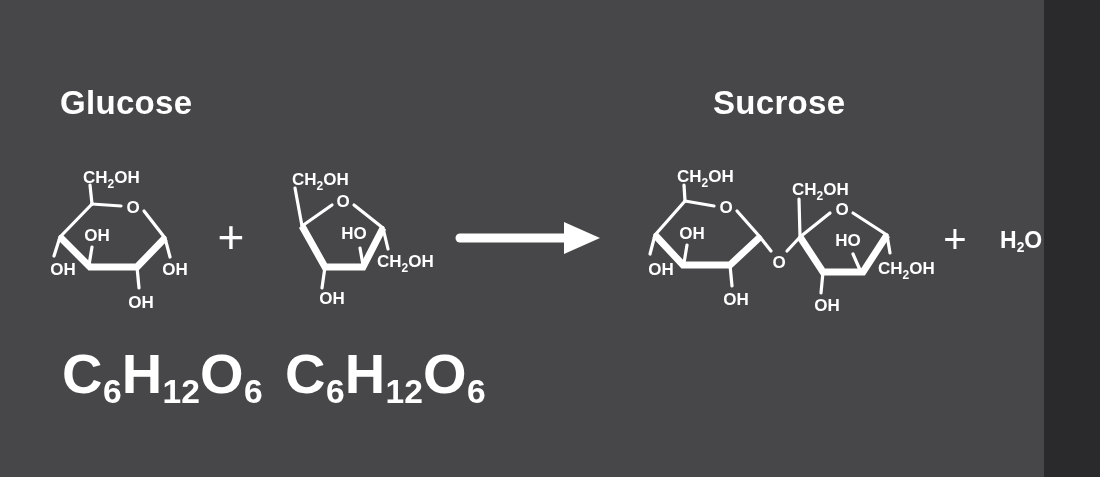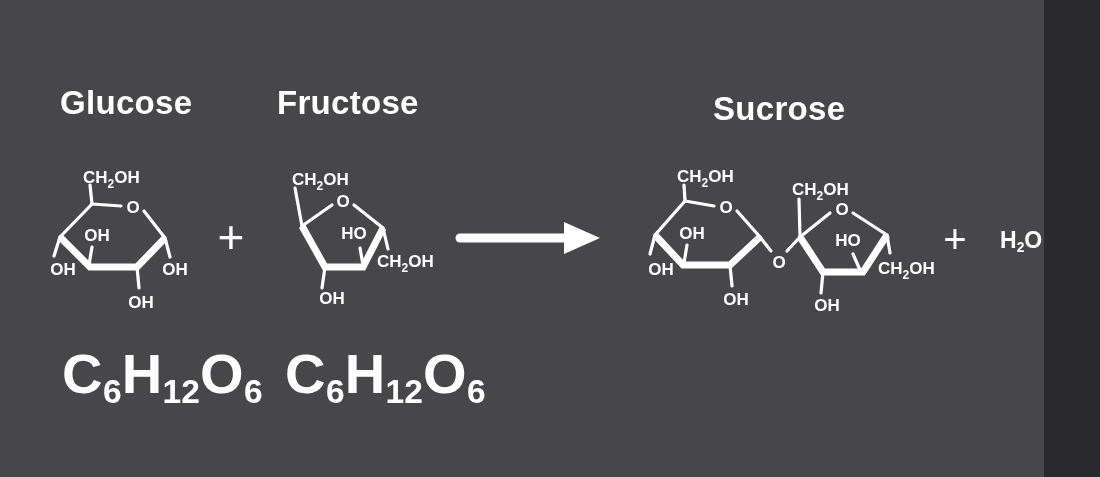--- a/index.html
+++ b/index.html
@@ -26,22 +26,21 @@
   .arrow-svg { position:absolute; left:452px; top:218px; }
   .arrow-shaft { stroke:var(--ink,#fff); stroke-width:9; stroke-linecap:round; }
   .arrow-head  { fill:var(--ink,#fff); }
 </style>
 </head>
 <body>
 
 <div class="stage">
 
   <div class="title" style="left:60px; top:86px;">Glucose</div>
-  <div class="title" style="left:277px; top:86px;">Fructose</div>
-  <div class="title" style="left:713px; top:92px;">Sucrose</div>
+  <div class="title" style="left:713px; top:86px;">Sucrose</div>
 
   <svg class="structure" style="left:40px; top:155px;" width="160" height="165" viewBox="0 0 160 165">
     <path class="b" d="M50,30 L52,49"></path>
     <path class="b" d="M52,49 L81,51"></path>
     <path class="b" d="M104,56 L125,83"></path>
     <path class="b" d="M20,82 L52,49"></path>
     <path class="bb" d="M20,82 L50,112 L97,112 L125,83"></path>
     <path class="b" d="M20,82 L14,101"></path>
     <path class="b" d="M52,92 L49,110"></path>
     <path class="b" d="M125,83 L130,102"></path>

